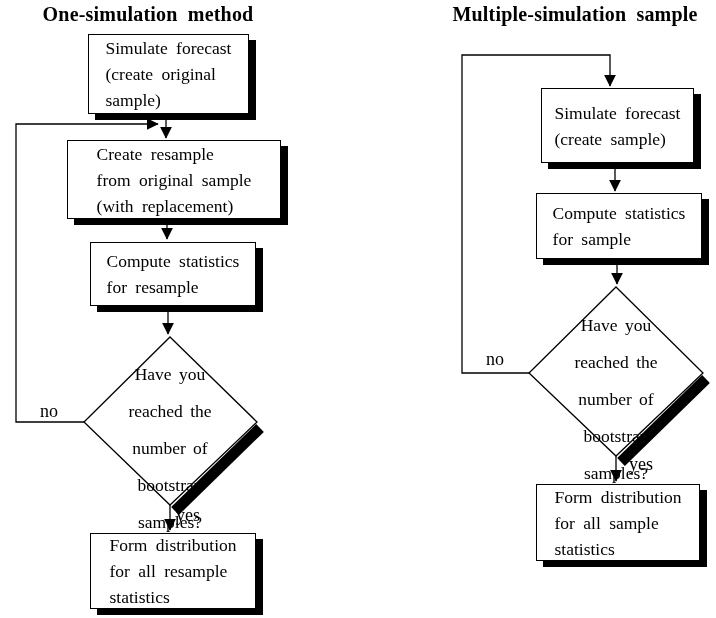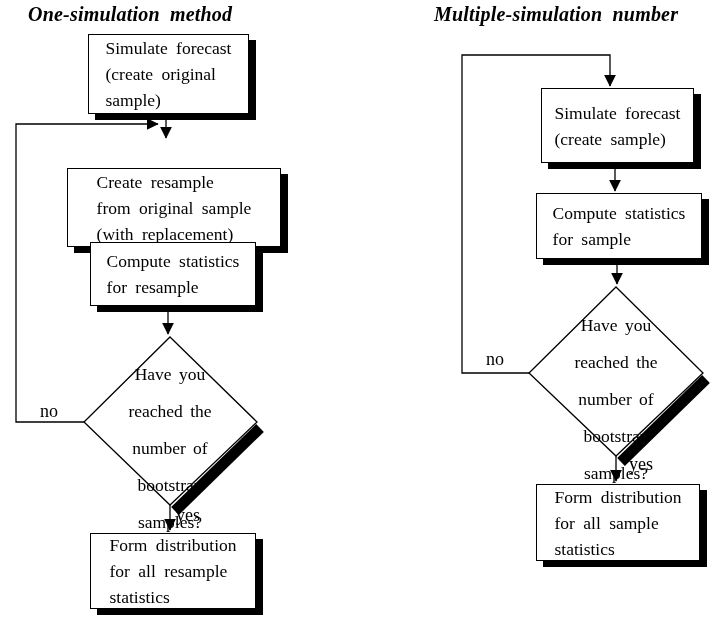--- a/index.html
+++ b/index.html
@@ -19,25 +19,24 @@
   .wires {
     position: absolute;
     left: 0; top: 0;
     z-index: 0;
   }
   .chart-title {
     position: absolute;
     z-index: 2;
     font-weight: bold;
     font-size: 20px;
-    text-align: left;
+    text-align: center;
     word-spacing: 5px;
     letter-spacing: 0.2px;
     white-space: nowrap;
-    font-style: italic;
   }
   .pbox {
     position: absolute;
     z-index: 1;
     background: var(--paper);
     border: 1.6px solid var(--ink);
     box-shadow: 7px 6px 0 var(--ink);
     display: flex;
     align-items: center;
     justify-content: center;
@@ -92,42 +91,42 @@
     <path d="M 706 379 L 621 462" stroke="#000" stroke-width="11" fill="none"></path>
     <polygon points="616,287 703,373 616,456 529,373" fill="#fff" stroke="#000" stroke-width="1.3"></polygon>
   </svg>
 
   <div class="chart-title" style="left:28px; top:3px; width:240px;">One-simulation method</div>
 
   <div class="pbox" style="left:88px; top:34px; width:161px; height:80px;">Simulate forecast
 (create original
 sample)</div>
 
-  <div class="pbox" style="left:67px; top:140px; width:214px; height:79px;margin-top:28px;">Create resample
+  <div class="pbox" style="left:67px; top:140px; width:214px; height:79px;">Create resample
 from original sample
 (with replacement)</div>
 
   <div class="pbox" style="left:90px; top:242px; width:166px; height:64px;">Compute statistics
 for resample</div>
 
   <div class="dtext" style="left:100px; top:356px; width:140px;">Have you
 reached the
 number of
 bootstrap
 samples?</div>
 
   <div class="edge-label" style="left:40px; top:401px;">no</div>
 
   <div class="edge-label" style="left:176px; top:505px;">yes</div>
 
   <div class="pbox" style="left:90px; top:533px; width:166px; height:76px;">Form distribution
 for all resample
 statistics</div>
 
-  <div class="chart-title" style="left:434px; top:3px; width:282px;">Multiple-simulation number</div>
+  <div class="chart-title" style="left:434px; top:3px; width:282px;">Multiple-simulation sample</div>
 
   <div class="pbox" style="left:541px; top:88px; width:153px; height:75px;">Simulate forecast
 (create sample)</div>
 
   <div class="pbox" style="left:536px; top:193px; width:166px; height:66px;">Compute statistics
 for sample</div>
 
   <div class="dtext" style="left:546px; top:307px; width:140px;">Have you
 reached the
 number of

